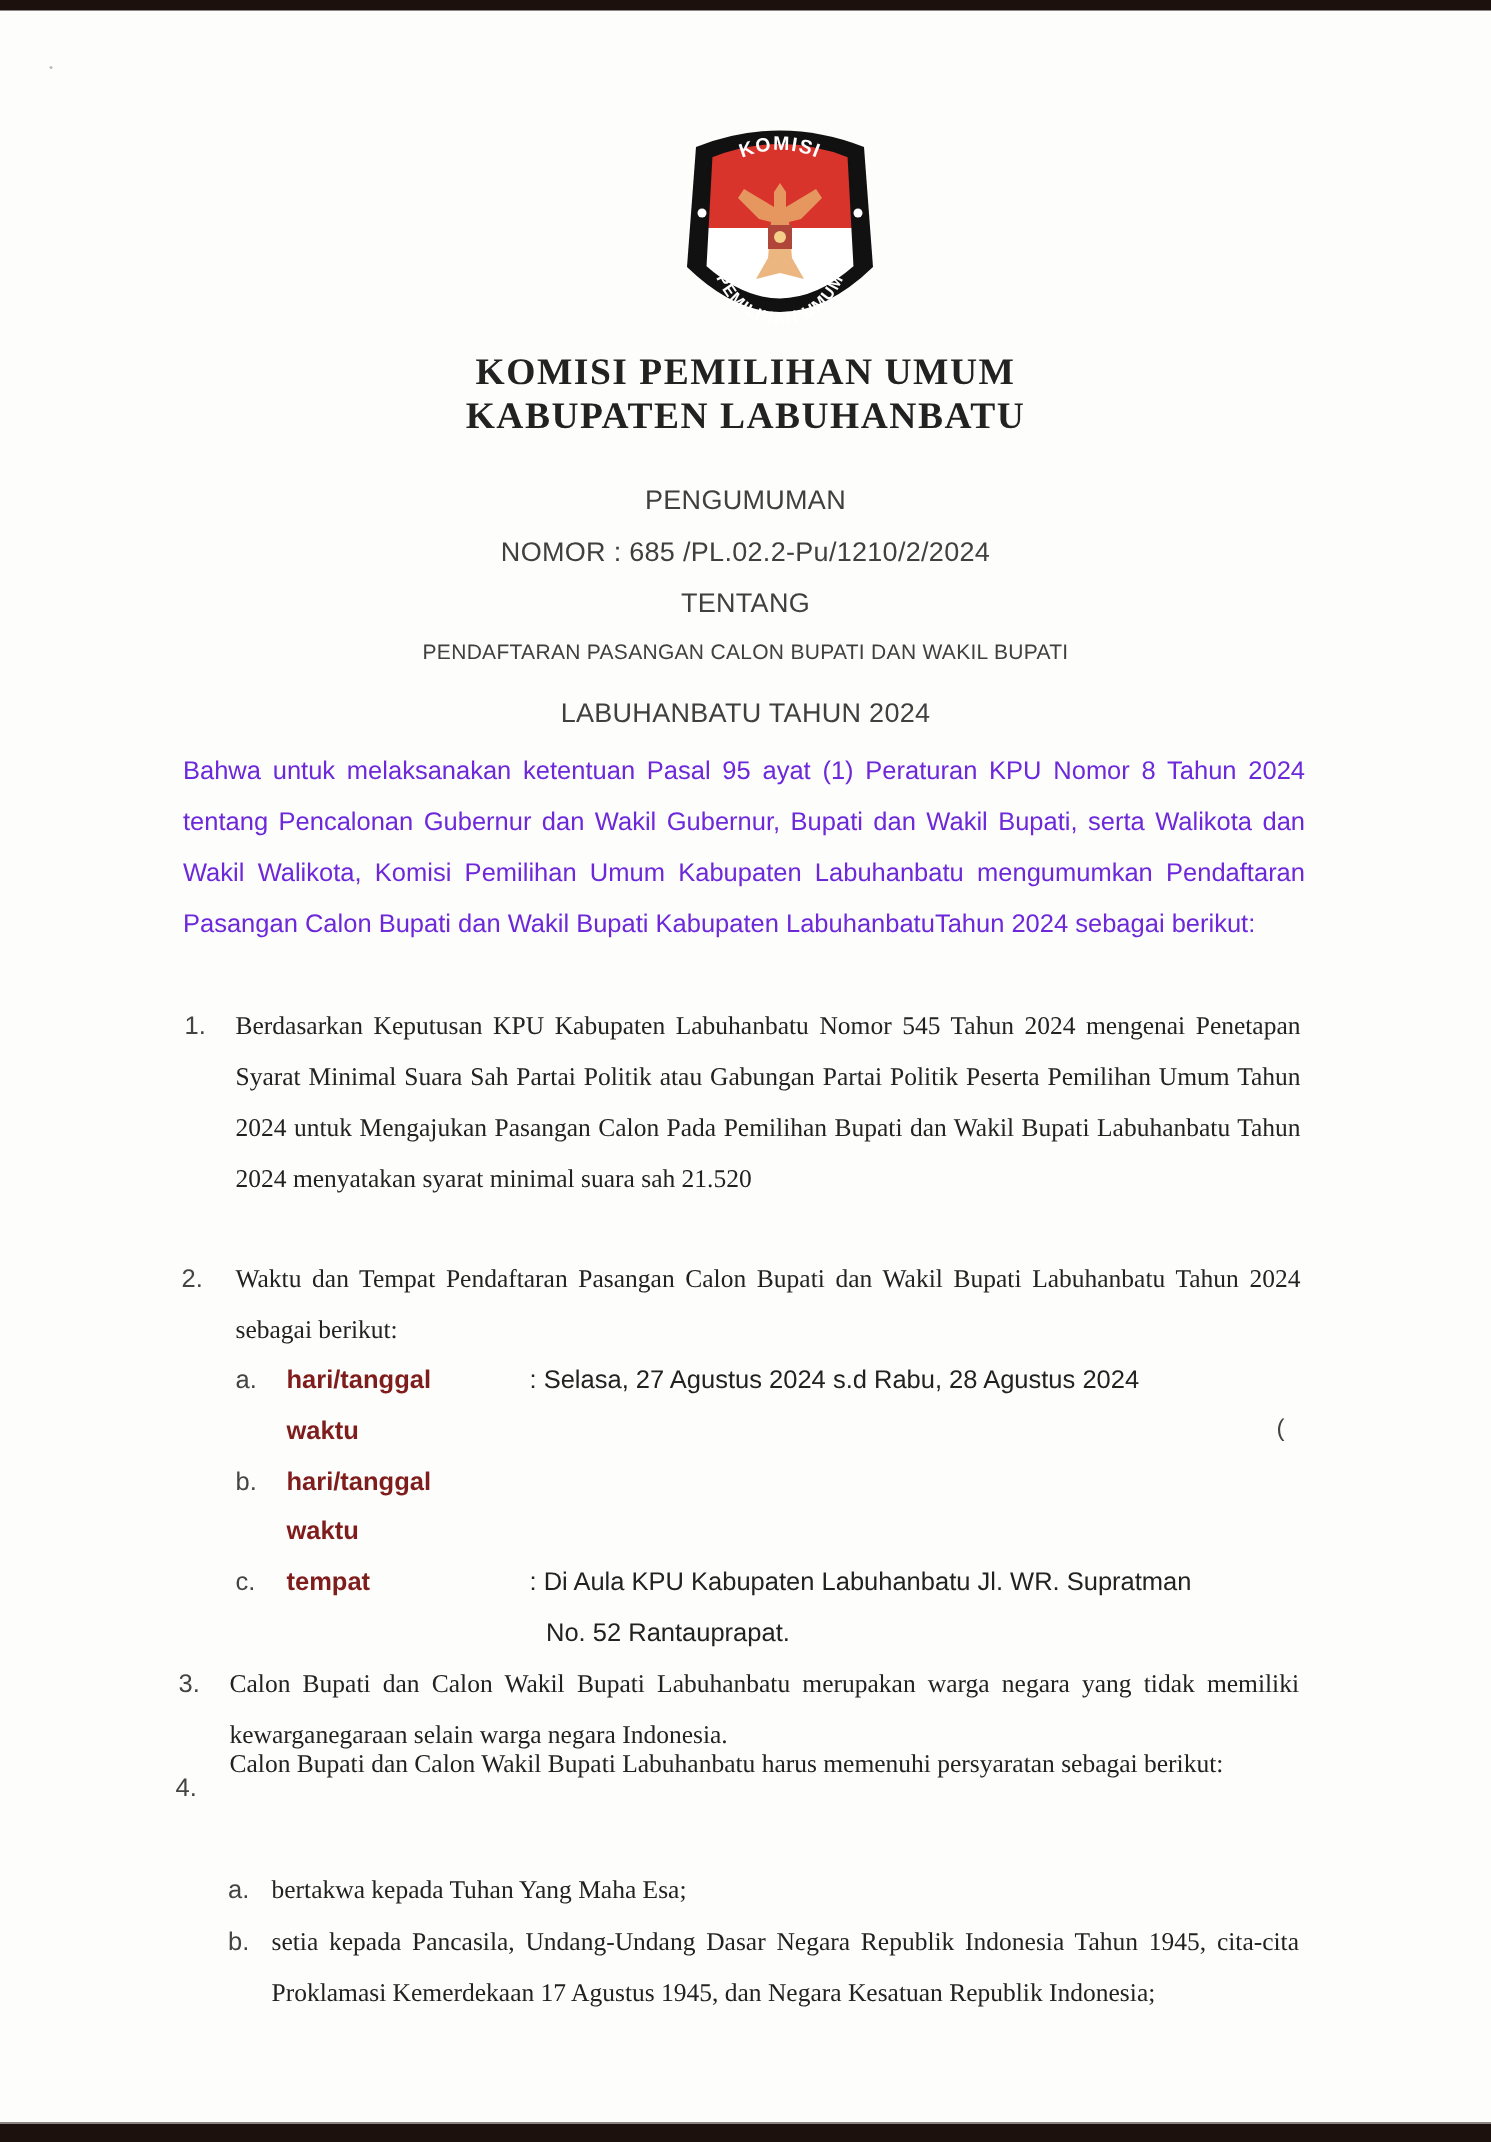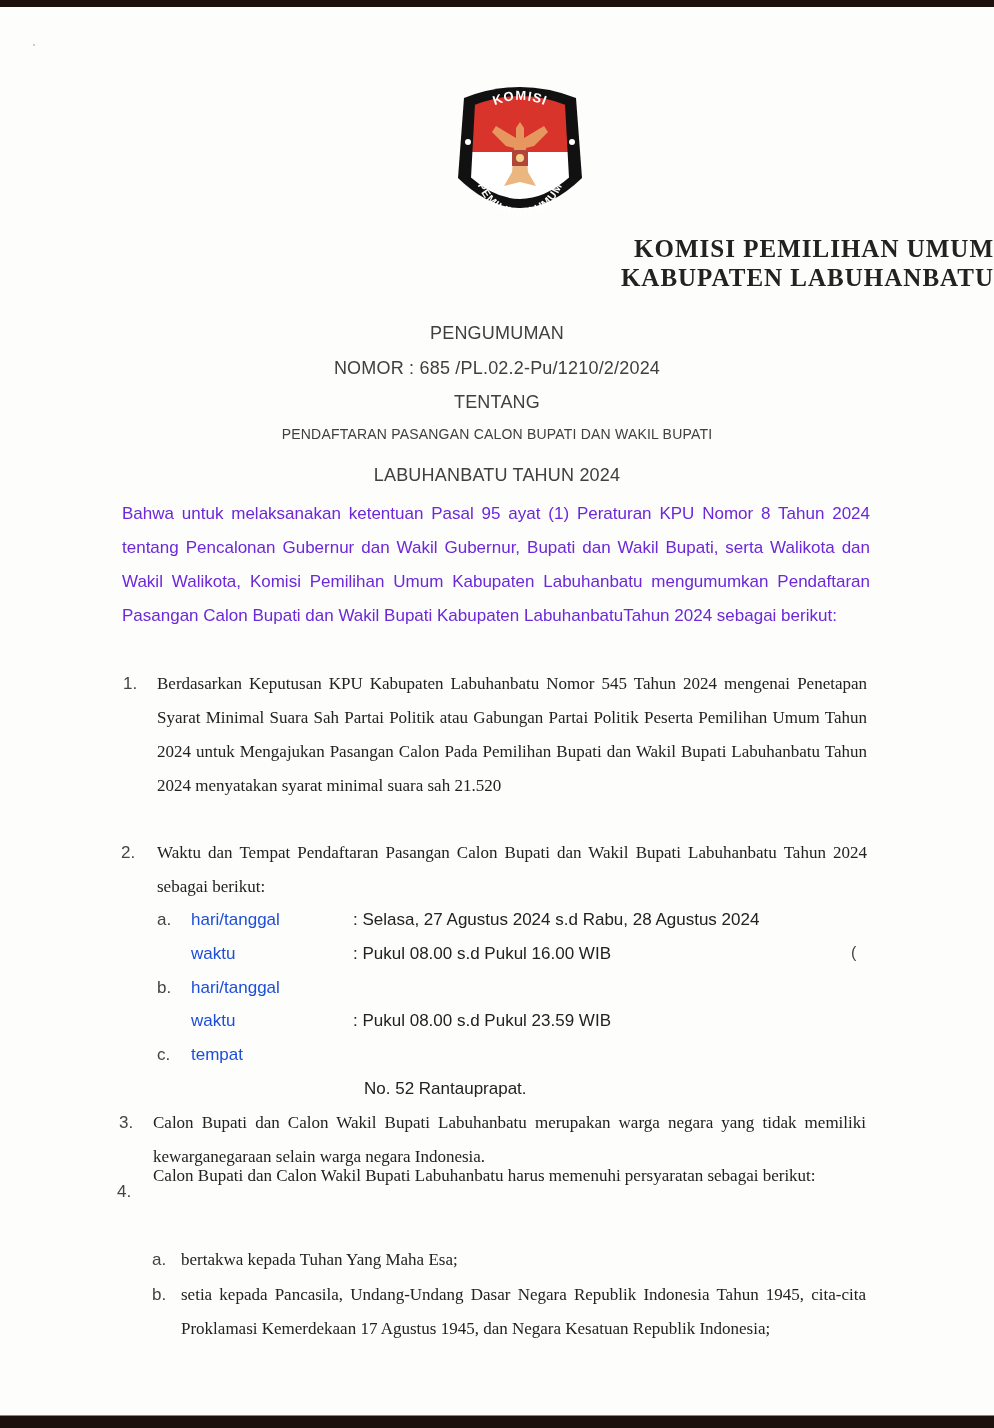--- a/index.html
+++ b/index.html
@@ -7,21 +7,21 @@
       width: 994px; height: 1428px; position: relative; overflow: hidden;
       background: #fdfdfc; color: #1a1a1a;
       font-family: "Liberation Sans", sans-serif;
     }
     .bar-top { position: absolute; left: 0; top: 0; width: 994px; height: 7px; background: #1c110c; }
     .bar-bottom { position: absolute; left: 0; bottom: 0; width: 994px; height: 12px; background: #1c110c; border-top: 1px solid #8a8580; }
     .speck { position: absolute; left: 33px; top: 44px; width: 2px; height: 2px; background: #bbb; border-radius: 50%; }
 
     .logo { position: absolute; left: 456px; top: 82px; width: 128px; height: 144px; }
 
-    .org { position: absolute; left: 0; width: 994px; text-align: right;
+    .org { position: absolute; left: 0; width: 994px; text-align: center;
       font-family: "Liberation Serif", serif; font-weight: bold; font-size: 25px;
       letter-spacing: 1px; color: #222; }
     .org.l1 { top: 235px; }
     .org.l2 { top: 264px; }
 
     .hd { position: absolute; left: 0; width: 994px; text-align: center; font-size: 18px; color: #404040; letter-spacing: 0.2px; }
     .hd.t1 { top: 323px; }
     .hd.t2 { top: 358px; }
     .hd.t3 { top: 392px; }
     .hd.t4 { top: 426px; font-size: 14px; }
@@ -31,21 +31,21 @@
       text-align: justify; text-align-last: left; color: #6d28d9; }
     .intro { top: 497px; }
 
     .ol { position: absolute; left: 0; width: 994px; font-size: 17px; color: #222; }
     .num { position: absolute; width: 30px; text-align: left; color: #444; }
     .txt { position: absolute; line-height: 34px; text-align: justify; }
     .txt.last-left { text-align-last: left; font-family: Liberation Serif, serif; }
 
     .row { position: absolute; font-size: 17px; color: #222; height: 34px; line-height: 34px; }
     .sub-letter { position: absolute; color: #444; }
-    .sub-label { position: absolute; color: #1d4ed8; }
+    .sub-label { position: absolute; color: #7f1d1d; font-weight: bold; }
     .sub-val { position: absolute; }
     .mark { position: absolute; left: 851px; top: 944px; font-size: 16px; color: #444; }
   </style>
 </head>
 <body>
 
 <div class="bar-top"></div>
 <div class="speck"></div>
 
 <div class="logo">
@@ -104,34 +104,33 @@
 
   <div>
     <div class="row" style="top:903px; left:0; width:994px;">
       <span class="sub-letter" style="left:157px;">a.</span>
       <span class="sub-label" style="left:191px;">hari/tanggal</span>
       <span class="sub-val" style="left:353px;">: Selasa, 27 Agustus 2024 s.d Rabu, 28 Agustus 2024</span>
     </div>
     <div class="row" style="top:937px; left:0; width:994px;">
       <span class="sub-letter" style="left:157px;"></span>
       <span class="sub-label" style="left:191px;">waktu</span>
-      <span class="sub-val" style="left:353px;">: Pukul 08.00 s.d Pukul 16.00 WIB</span>
     </div>
     <div class="row" style="top:971px; left:0; width:994px;">
       <span class="sub-letter" style="left:157px;">b.</span>
       <span class="sub-label" style="left:191px;">hari/tanggal</span>
     </div>
     <div class="row" style="top:1004px; left:0; width:994px;">
       <span class="sub-letter" style="left:157px;"></span>
       <span class="sub-label" style="left:191px;">waktu</span>
-      <span class="sub-val" style="left:353px;">: Pukul 08.00 s.d Pukul 23.59 WIB</span>
     </div>
     <div class="row" style="top:1038px; left:0; width:994px;">
       <span class="sub-letter" style="left:157px;">c.</span>
       <span class="sub-label" style="left:191px;">tempat</span>
+      <span class="sub-val" style="left:353px;">: Di Aula KPU Kabupaten Labuhanbatu Jl. WR. Supratman</span>
     </div>
     <div class="row" style="top:1072px; left:0; width:936px;">
       <span class="sub-val" style="left:364px;">No. 52 Rantauprapat.</span>
     </div>
   </div>
 
   <div>
     <span class="num" style="left:119px; top:1106px; line-height:34px;">3.</span>
     <div class="txt last-left" style="left:153px; top:1106px; width:713px;">Calon Bupati dan Calon Wakil Bupati Labuhanbatu merupakan warga negara yang tidak memiliki kewarganegaraan selain warga negara Indonesia.</div>
   </div>

